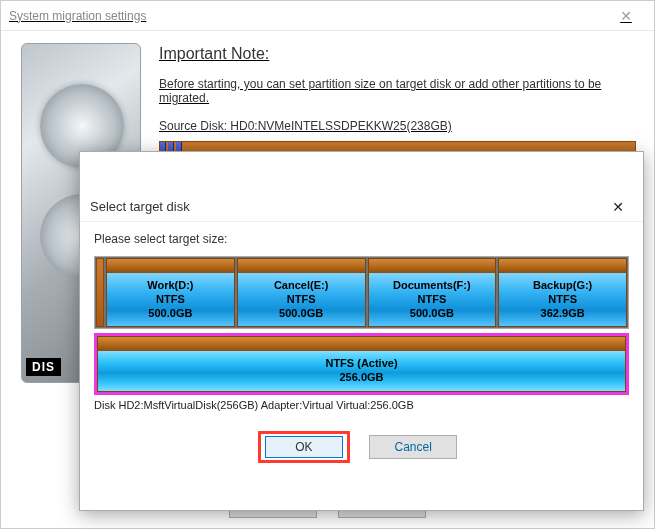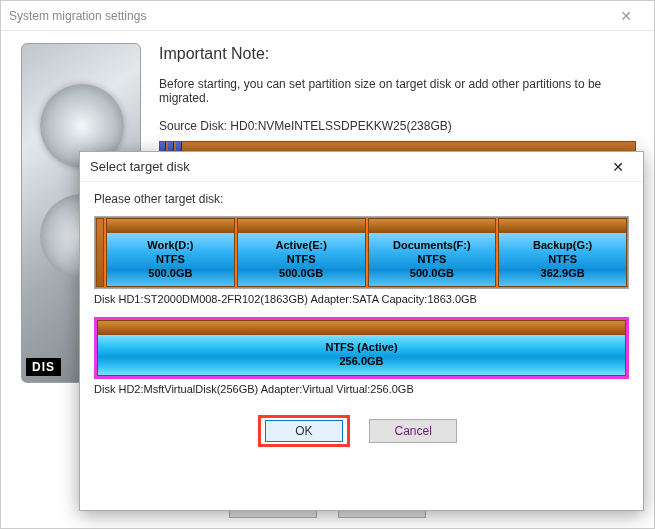--- a/index.html
+++ b/index.html
@@ -1,19 +1,19 @@
 <!DOCTYPE html>
 <html><head>
 <meta charset="utf-8">
 <style>
 * { box-sizing: border-box; margin: 0; padding: 0; font-family: "Segoe UI", Tahoma, sans-serif; }
 body { background: #fff; width: 655px; height: 529px; position: relative; overflow: hidden; }
 
 
-.outer-window { width: 655px; height: 529px; border: 1px solid #ccc; background: #fff; }
+.outer-window { width: 655px; height: 529px; border: 1px solid #ccc; background: #fff; text-decoration: underline; }
 .outer-titlebar { height: 30px; display: flex; align-items: center; padding: 0 8px; background: #fff; border-bottom: 1px solid #e8e8e8; color: #888; font-size: 12px; }
 .outer-titlebar .title { flex: 1; }
 .outer-titlebar .close { width: 40px; text-align: center; color: #999; font-size: 14px; }
 .outer-body { position: relative; padding: 10px; height: calc(100% - 30px); }
 
 
 .hdd-image { position: absolute; left: 20px; top: 12px; width: 120px; height: 340px; background: linear-gradient(145deg, #bfc6cc 0%, #e3e8ec 25%, #a7aeb3 60%, #7d8489 100%); border: 1px solid #9aa0a4; border-radius: 6px; overflow: hidden; }
 .hdd-image::before { content:""; position:absolute; left:18px; top:40px; width:84px; height:84px; border-radius:50%; background: radial-gradient(circle,#f5f7f9 0%,#b9c2c8 55%,#6f777c 100%); box-shadow:0 0 6px rgba(0,0,0,.25);}
 .hdd-image::after { content:""; position:absolute; left:18px; top:150px; width:84px; height:84px; border-radius:50%; background: radial-gradient(circle,#f5f7f9 0%,#b9c2c8 55%,#6f777c 100%);}
 .hdd-label { position:absolute; left:4px; bottom:6px; background:#000; color:#fff; font-size:12px; font-weight:bold; padding:2px 6px; letter-spacing:1px;}
@@ -21,33 +21,33 @@
 
 .outer-content { margin-left: 140px; padding: 4px 8px; font-size: 12px; color: #333; }
 .outer-content .heading { font-weight: normal; color: #333; margin-bottom: 14px; font-size: 16px; }
 .outer-content .note { margin-bottom: 14px; font-size: 12px; }
 .outer-content .srcdisk { margin-bottom: 8px; font-size: 12px; }
 .outer-bar { height: 22px; background: linear-gradient(#c97a2d,#a75a14); border:1px solid #8a4a10; position:relative; margin-bottom: 6px;}
 .outer-bar .seg { position:absolute; top:0; bottom:0; width:6px; background: linear-gradient(#5a6ad8,#2c3aa0); border-right:1px solid #1c286f;}
 
 
 .outer-buttons { position:absolute; left:0; right:0; bottom:10px; text-align:center; }
-.btn { display:inline-block; min-width:88px; height:24px; line-height:22px; font-size:12px; text-align:center; border:1px solid #adadad; background:#e1e1e1; color:#701a75; margin:0 8px; }
+.btn { display:inline-block; min-width:88px; height:24px; line-height:22px; font-size:12px; text-align:center; border:1px solid #adadad; background:#e1e1e1; color:#0369a1; margin:0 8px; }
 .btn.disabled { color:#a0a0a0; }
 
 
 .modal { position:absolute; left:78px; top:120px; width:565px; height:360px; background:#fff; border:1px solid #aaa; box-shadow:0 4px 18px rgba(0,0,0,.35); }
-.modal-titlebar { height:30px; display:flex; align-items:center; padding:0 10px; background:#fff; border-bottom:1px solid #eee; font-size:13px; color:#333;}
+.modal-titlebar { height:30px; display:flex; align-items:center; padding:0 10px; background:#fff; border-bottom:1px solid #eee; font-size:13px; color:#333;margin-top:40px;}
 .modal-titlebar .title { flex:1; }
 .modal-titlebar .close { width:30px; text-align:center; font-size:14px; color:#222; }
 .modal-body { padding:10px 14px 6px; font-size:12px; color:#333; }
 .prompt { margin-bottom:10px; }
 
 
-.disk-frame { border:1px solid #aaa; padding:1px; background:#f97316; margin-bottom:4px; }
+.disk-frame { border:1px solid #aaa; padding:1px; background:#737373; margin-bottom:4px; }
 .disk-row { display:flex; gap:2px; }
 .disk-frame.selected { border:3px solid #e83adf; padding:0; background:#fff; }
 
 
 .part { flex:1; display:flex; flex-direction:column; border:1px solid #7a4510; }
 .part-top { height:14px; background:linear-gradient(#d38a3a,#b06618 60%,#8c4e11);}
 .part-body { flex:1; padding:6px 4px; text-align:center; background:linear-gradient(#7fd6ff 0%,#34b4f4 35%,#0f8fd8 70%,#55c4fb 100%); color:#000; font-size:11px; font-weight:bold; line-height:1.25; display:flex; flex-direction:column; justify-content:center;}
 .part.single .part-body { background:linear-gradient(#7de0ff 0%,#2ac0f8 30%,#0d9bdd 55%,#35c3fa 80%,#7de0ff 100%); }
 
 
@@ -86,37 +86,37 @@
       <span class="btn disabled">Start</span>
       <span class="btn">Cancel</span>
     </div>
 
     <div class="modal">
       <div class="modal-titlebar">
         <span class="title">Select target disk</span>
         <span class="close">✕</span>
       </div>
       <div class="modal-body">
-        <div class="prompt">Please other target disk:</div>
+        <div class="prompt">Please select target size:</div>
 
         <div class="disk-frame">
           <div class="disk-row">
             <div class="part sliver"></div>
             <div class="part">
               <div class="part-top"></div>
               <div class="part-body">
                 <div>Work(D:)</div>
                 <div>NTFS</div>
                 <div>500.0GB</div>
               </div>
             </div>
             <div class="part">
               <div class="part-top"></div>
               <div class="part-body">
-                <div>Active(E:)</div>
+                <div>Cancel(E:)</div>
                 <div>NTFS</div>
                 <div>500.0GB</div>
               </div>
             </div>
             <div class="part">
               <div class="part-top"></div>
               <div class="part-body">
                 <div>Documents(F:)</div>
                 <div>NTFS</div>
                 <div>500.0GB</div>
@@ -125,21 +125,20 @@
             <div class="part">
               <div class="part-top"></div>
               <div class="part-body">
                 <div>Backup(G:)</div>
                 <div>NTFS</div>
                 <div>362.9GB</div>
               </div>
             </div>
           </div>
         </div>
-        <div class="disk-caption">Disk HD1:ST2000DM008-2FR102(1863GB)  Adapter:SATA  Capacity:1863.0GB</div>
 
         <div class="disk-frame selected">
           <div class="disk-row">
             <div class="part single" style="flex:1">
               <div class="part-top"></div>
               <div class="part-body">
                 <div>NTFS (Active)</div>
                 <div>256.0GB</div>
               </div>
             </div>

